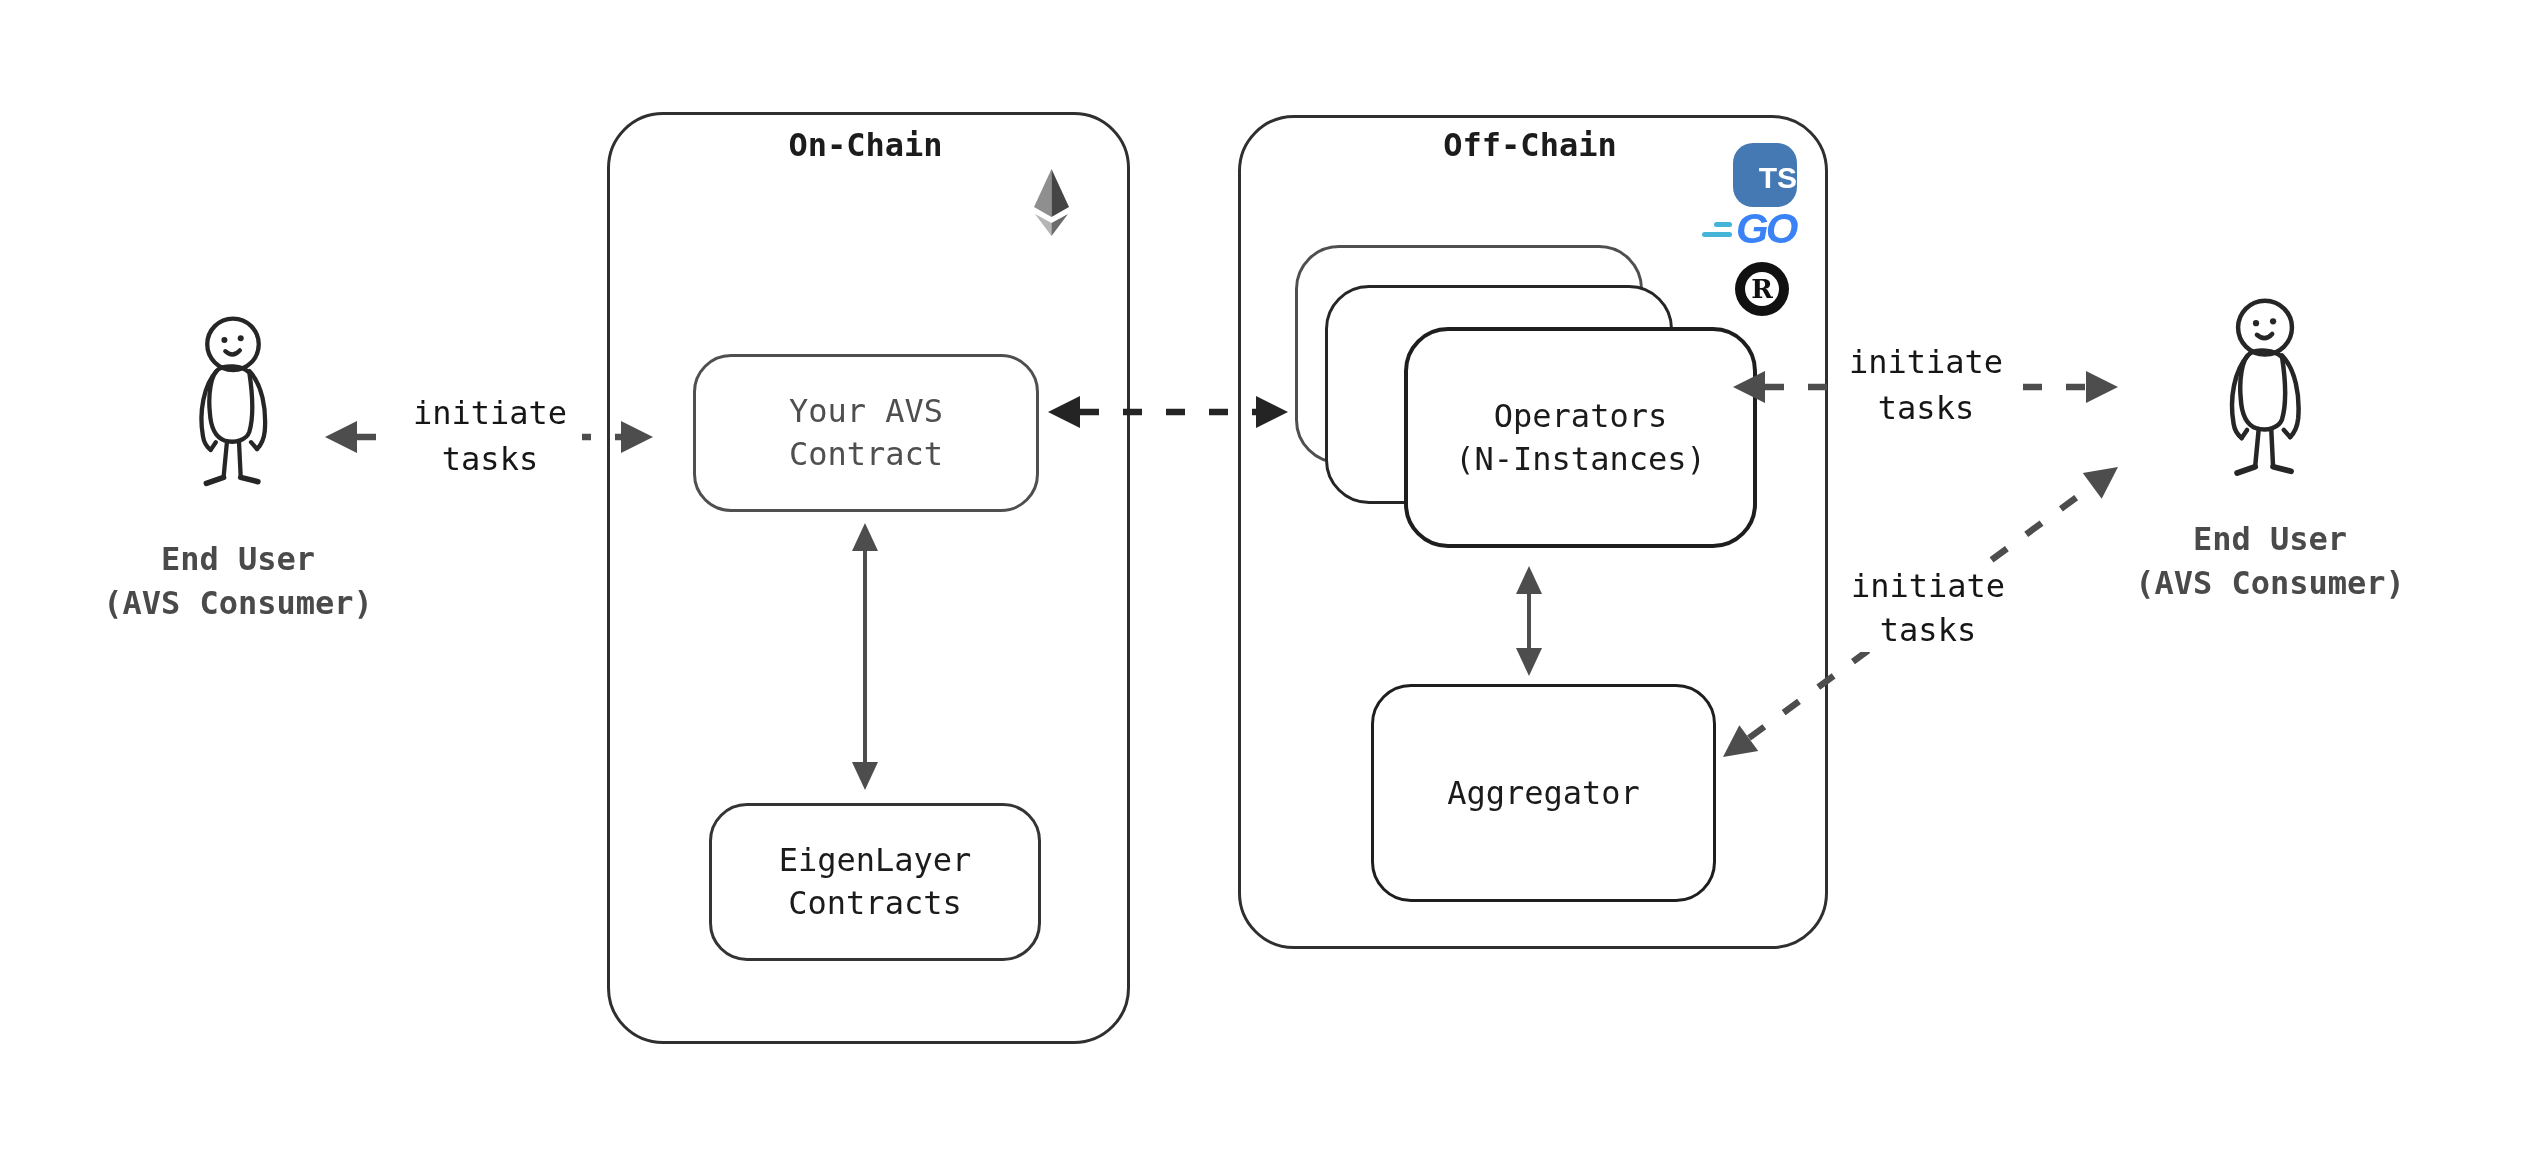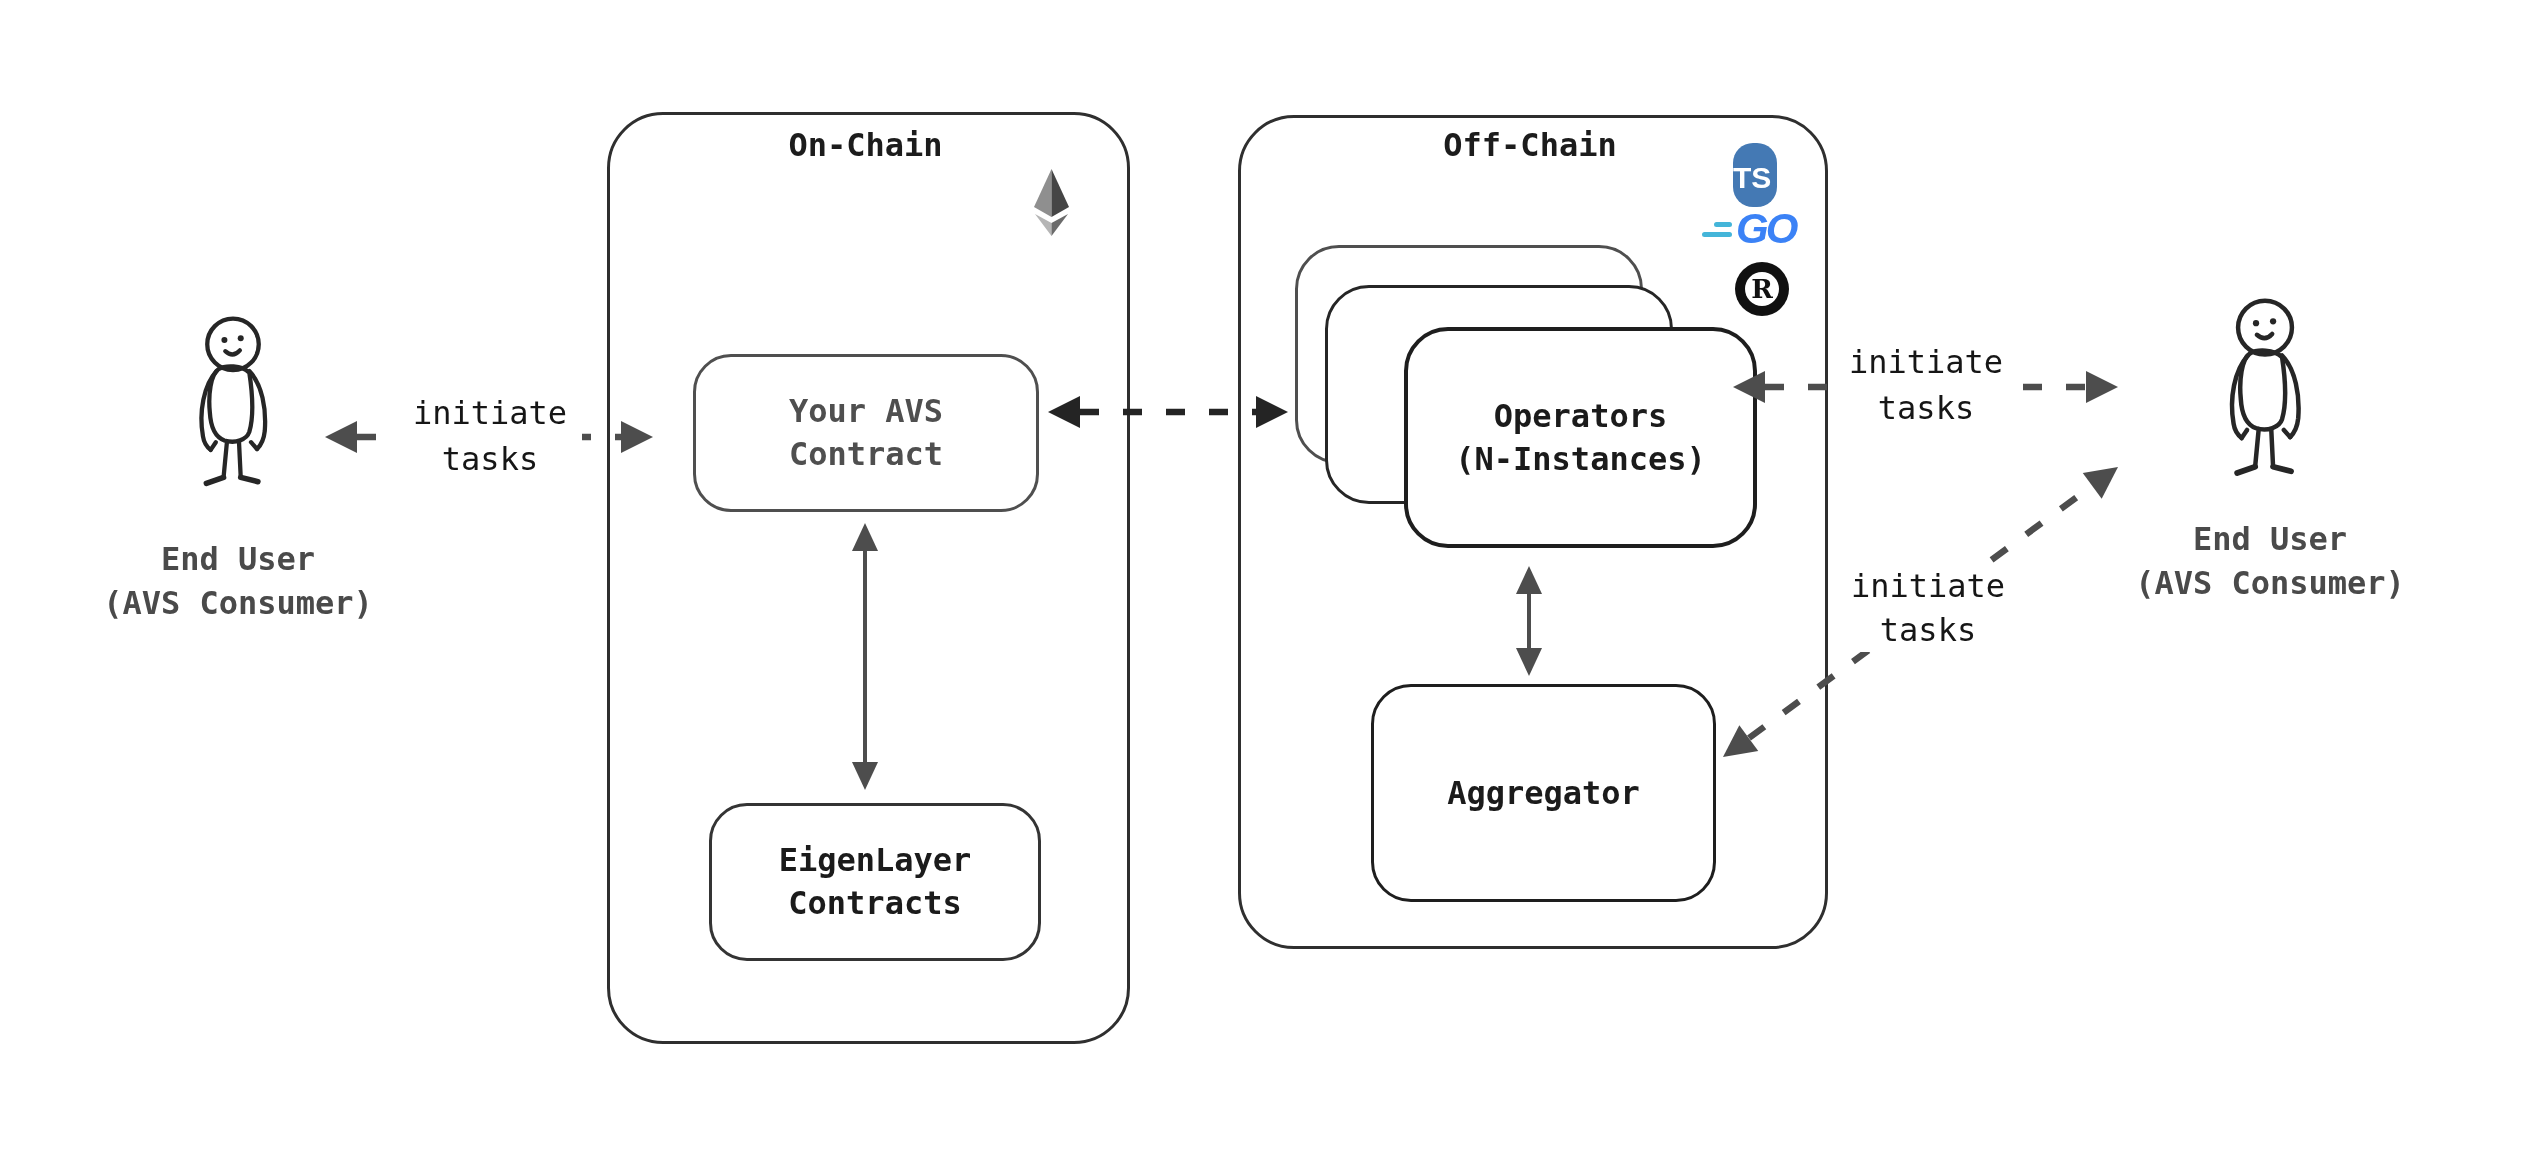--- a/index.html
+++ b/index.html
@@ -2,29 +2,29 @@
 <html><head>
 <meta charset="utf-8">
 <style>
   html,body{margin:0;padding:0;background:#ffffff;}
   body{font-family:"DejaVu Sans Mono","Liberation Mono",monospace;}
   .canvas{position:relative;width:2522px;height:1176px;background:#ffffff;overflow:hidden;}
   .abs{position:absolute;}
   .container{border:3.5px solid #2f2f2f;border-radius:56px;background:transparent;z-index:1;}
   .sectitle{z-index:4;font-size:32px;font-weight:bold;color:#1c1c1c;text-align:center;line-height:34px;}
   .box{z-index:2;background:#ffffff;display:flex;flex-direction:column;align-items:center;justify-content:center;
-       text-align:center;font-size:32px;line-height:43px;font-weight:bold;color:#1b1b1b;}
+       text-align:center;font-size:32px;line-height:43px;font-weight:normal;color:#1b1b1b;}
   .box span{display:block;}
   #avs-box{color:#4f4f4f;}
   svg.layer{position:absolute;left:0;top:0;z-index:3;pointer-events:none;}
   .masklabel{z-index:4;background:#ffffff;text-align:center;font-size:32px;font-weight:normal;
              color:#161616;line-height:46px;}
   .userlabel{z-index:4;text-align:center;font-size:32px;font-weight:bold;color:#4a4a4a;line-height:44px;}
-  .ts-icon{z-index:4;width:44px;height:64px;background:#4479b4;border-radius:20px;display:flex;
-           align-items:flex-end;justify-content:flex-start;}
+  .ts-icon{z-index:4;width:64px;height:64px;background:#4479b4;border-radius:20px;display:flex;
+           align-items:flex-end;justify-content:flex-end;}
   .ts-icon span{color:#ffffff;font-size:30px;font-weight:bold;
                 font-family:"Liberation Sans","DejaVu Sans",sans-serif;line-height:58px;}
   .go-icon{z-index:4;display:flex;align-items:center;}
   .go-lines{display:flex;flex-direction:column;align-items:flex-end;margin-right:4px;}
   .go-lines i{display:block;background:#44b5d9;height:5px;border-radius:3px;}
   .go-lines i:nth-child(1){width:18px;margin-bottom:5px;}
   .go-lines i:nth-child(2){width:30px;}
   .go-icon span{color:#3b82f6;font-size:42px;font-weight:bold;font-style:italic;letter-spacing:-3px;
                 font-family:"Liberation Sans","DejaVu Sans",sans-serif;line-height:42px;}
   .rust-icon{z-index:4;width:44px;height:44px;border:5px dotted #111111;border-radius:50%;

